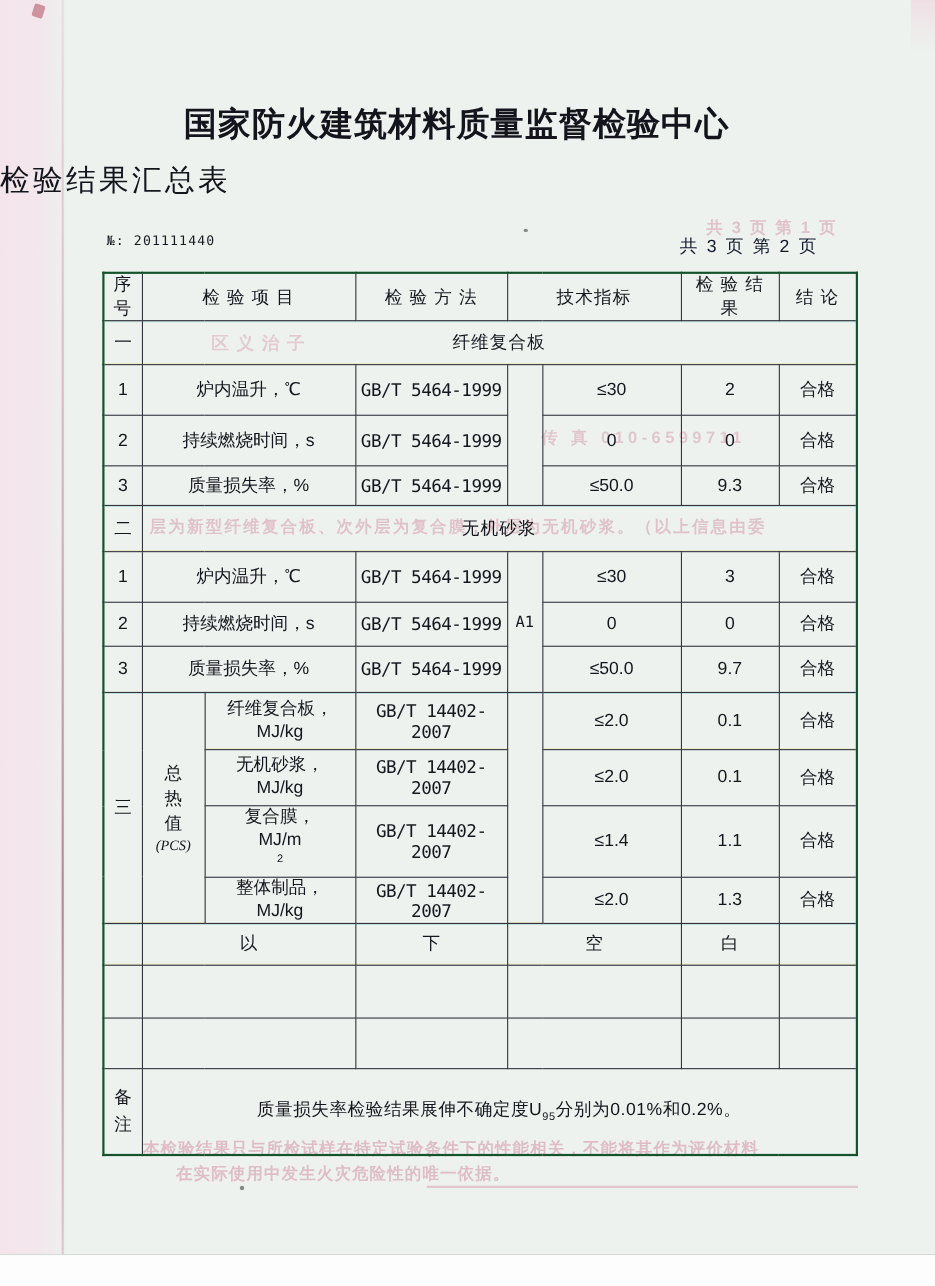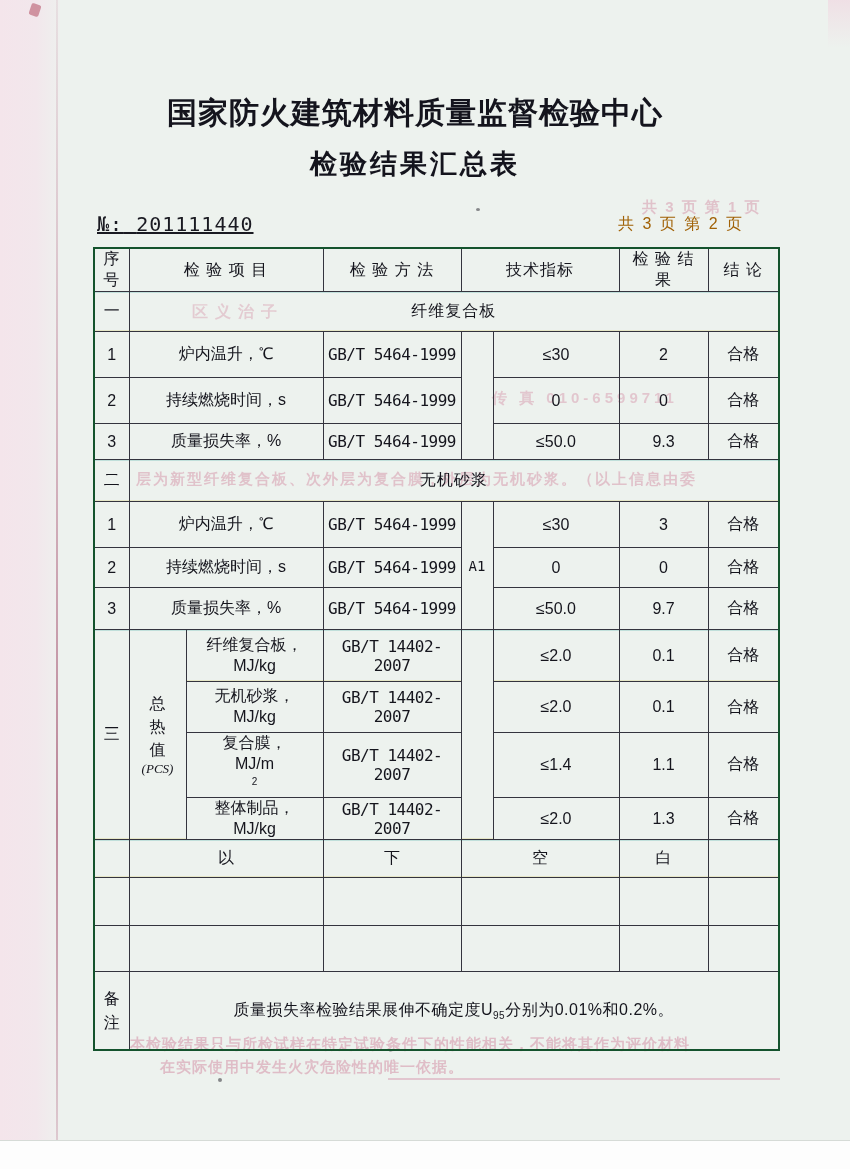--- a/index.html
+++ b/index.html
@@ -12,26 +12,26 @@
   .left-margin { position:absolute; left:0; top:0; width:60px; height:1140px;
       background:linear-gradient(90deg,#f4e5eb 0%,#f2e7ec 60%,#eef0ee 100%); }
   .crease { position:absolute; left:56px; top:0; width:2px; height:1140px;
       background:linear-gradient(180deg, rgba(190,130,152,.15) 0%, rgba(190,130,152,.55) 40%, rgba(170,100,125,.75) 72%, rgba(190,130,152,.35) 100%); }
   .corner-mark { position:absolute; left:30px; top:4px; width:10px; height:12px; background:#b24d62; opacity:.55; transform:rotate(18deg); border-radius:2px; }
   .tr-corner { position:absolute; right:0; top:0; width:22px; height:48px; background:linear-gradient(180deg,#f0dbe3,#edf2ee); opacity:.8; }
   .speck { position:absolute; background:#5a5a60; border-radius:50%; opacity:.7; }
 
   .title-1 { position:absolute; left:0; right:20px; top:93px; text-align:center;
       font-size:30px; font-weight:700; letter-spacing:1px; color:#14141d; }
-  .title-2 { position:absolute; left:0; right:20px; top:146px; text-align:center;
-      font-size:27px; font-weight:700; letter-spacing:3px; color:#14141d; }
-
-  .no-line { position:absolute; left:97px; top:212px; font-size:20px; color:#1a1a22;
-      font-family:"DejaVu Sans Mono", monospace; letter-spacing:1px;text-decoration:underline; }
-  .page-info { position:absolute; left:618px; top:214px; font-size:16px; color:#a16207; letter-spacing:2px; }
+  .title-2 { position:absolute; left:0; right:20px; top:146px; text-align:left;
+      font-size:27px; font-weight:400; letter-spacing:3px; color:#14141d; }
+
+  .no-line { position:absolute; left:97px; top:212px; font-size:12px; color:#1a1a22;
+      font-family:"DejaVu Sans Mono", monospace; letter-spacing:1px; }
+  .page-info { position:absolute; left:618px; top:214px; font-size:16px; color:#0f172a; letter-spacing:2px; }
 
   
   .bleed { position:absolute; color:#d593a8; font-weight:700; opacity:.55; filter:blur(.6px); white-space:nowrap; }
   .bleed-page    { left:642px; top:198px; font-size:15px; letter-spacing:2px; opacity:.5; }
   .bleed-row1    { left:192px; top:302px; font-size:16px; letter-spacing:7px; opacity:.4; }
   .bleed-fax     { left:492px; top:389px; font-size:15px; letter-spacing:4px; opacity:.45; }
   .bleed-sec2    { left:136px; top:470px; width:640px; overflow:hidden; font-size:15px; letter-spacing:2px; opacity:.5; }
   .bleed-disc1   { left:130px; top:1035px; font-size:15px; letter-spacing:1px; opacity:.55; }
   .bleed-disc2   { left:160px; top:1058px; font-size:15px; letter-spacing:1px; opacity:.55; }
   .bleed-underline { position:absolute; left:388px; top:1078px; width:392px; height:2px; background:#dba8ba; opacity:.6; }

